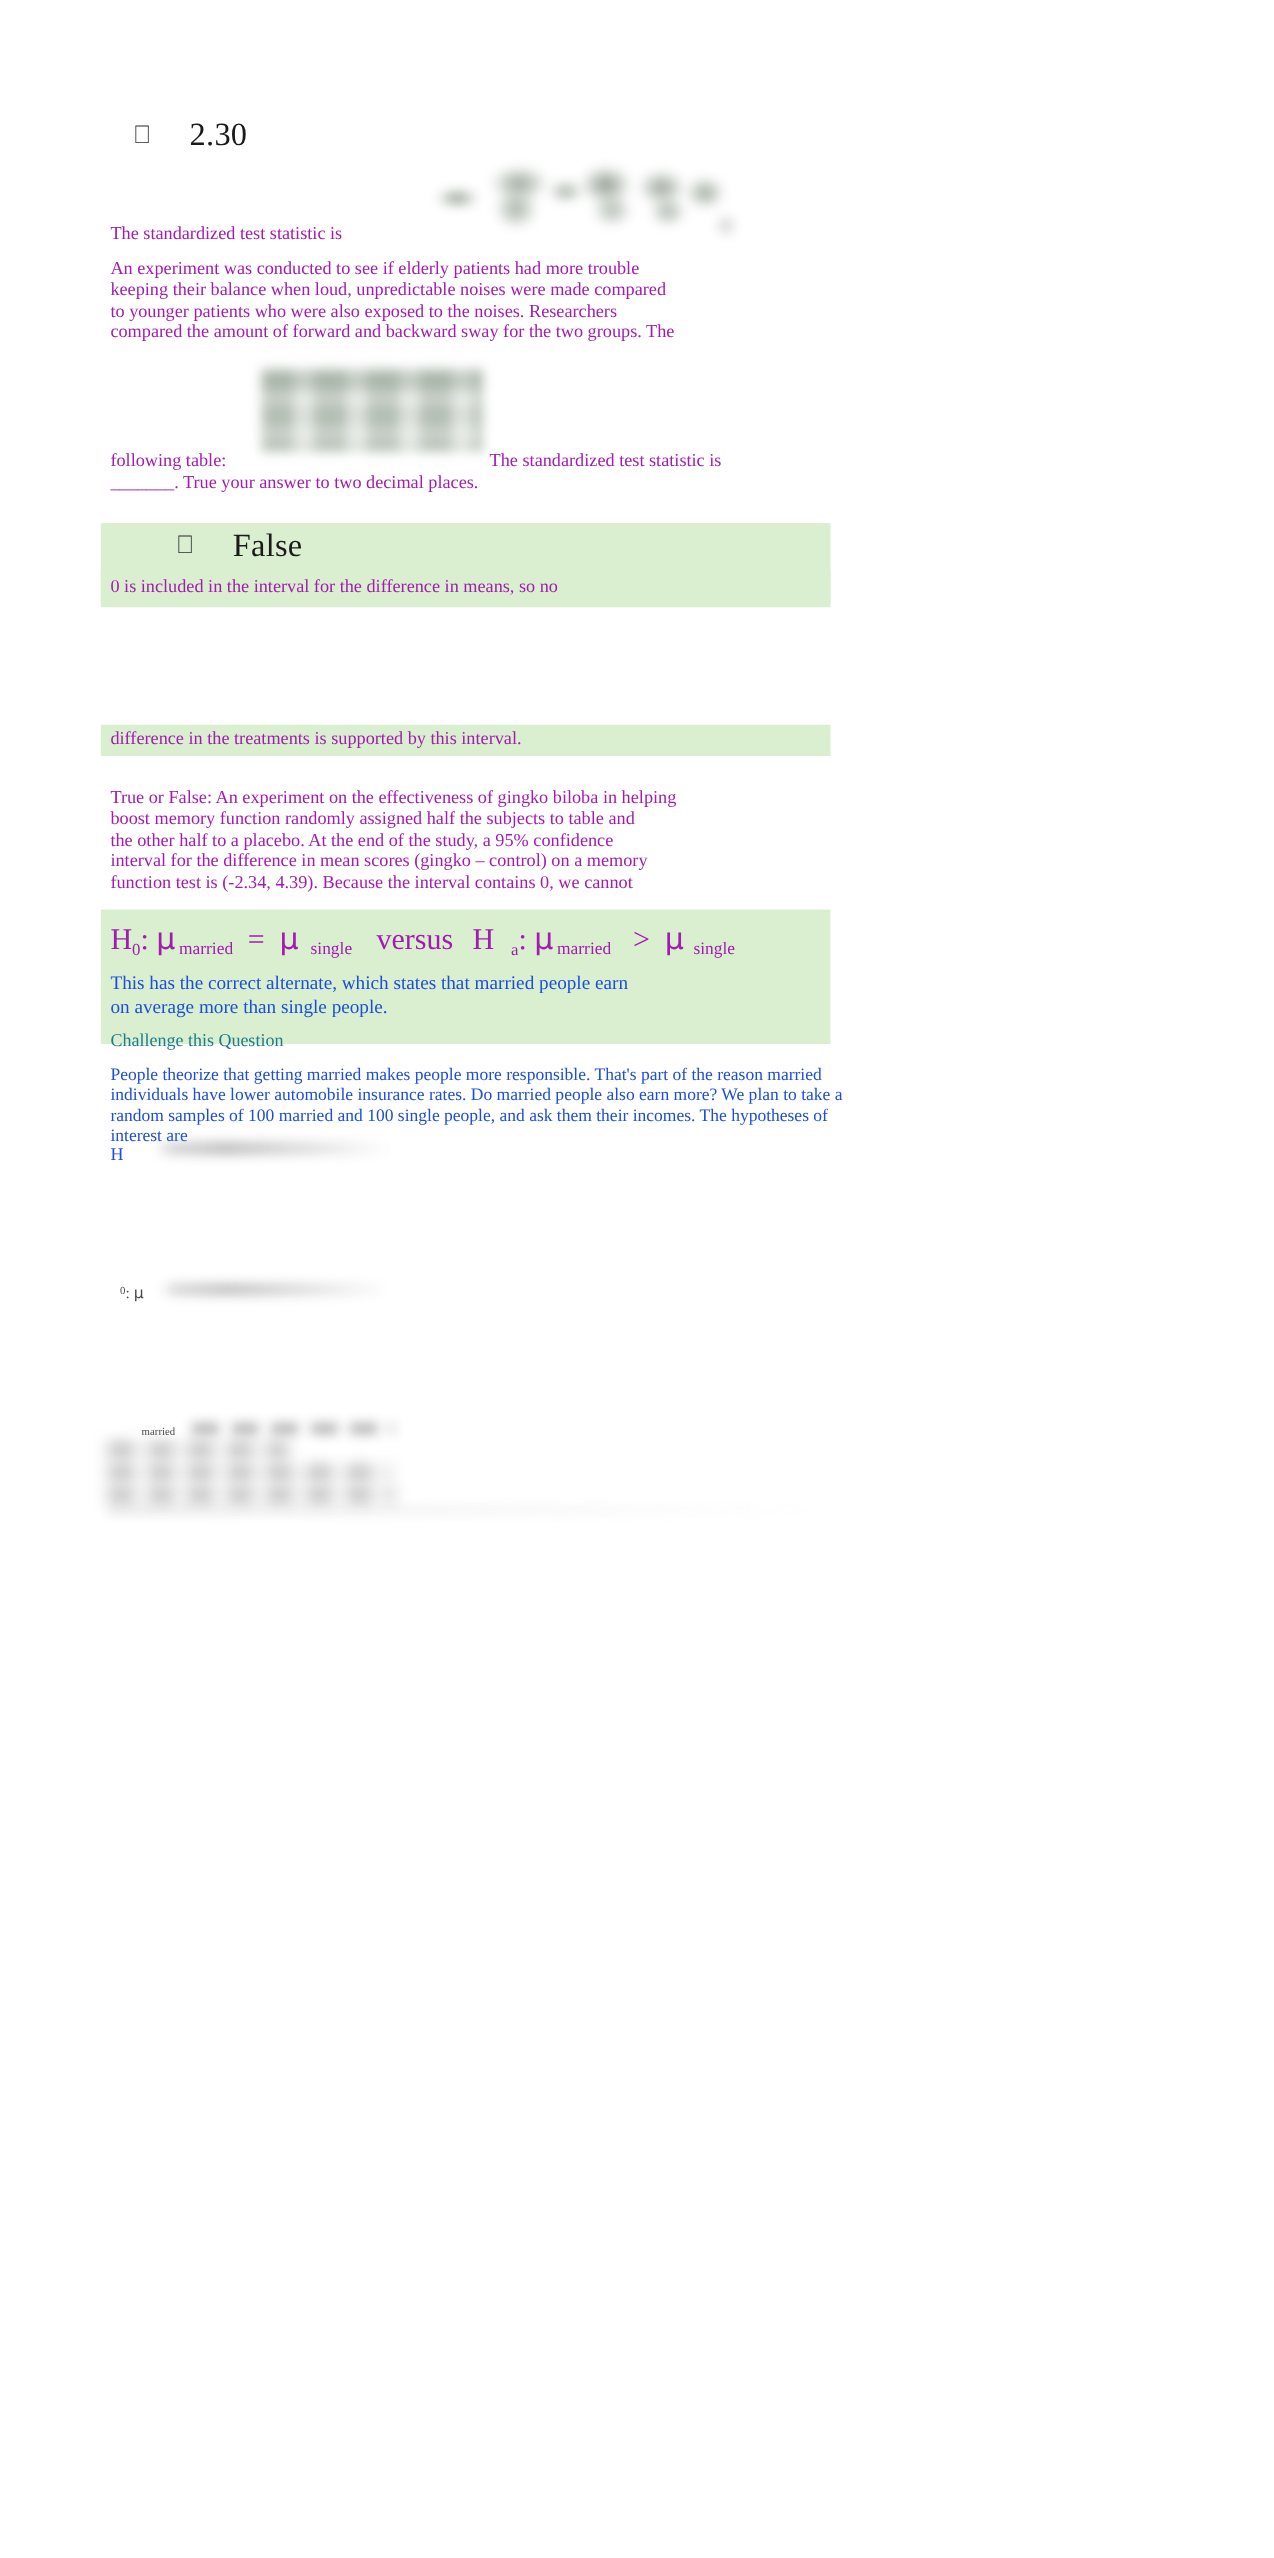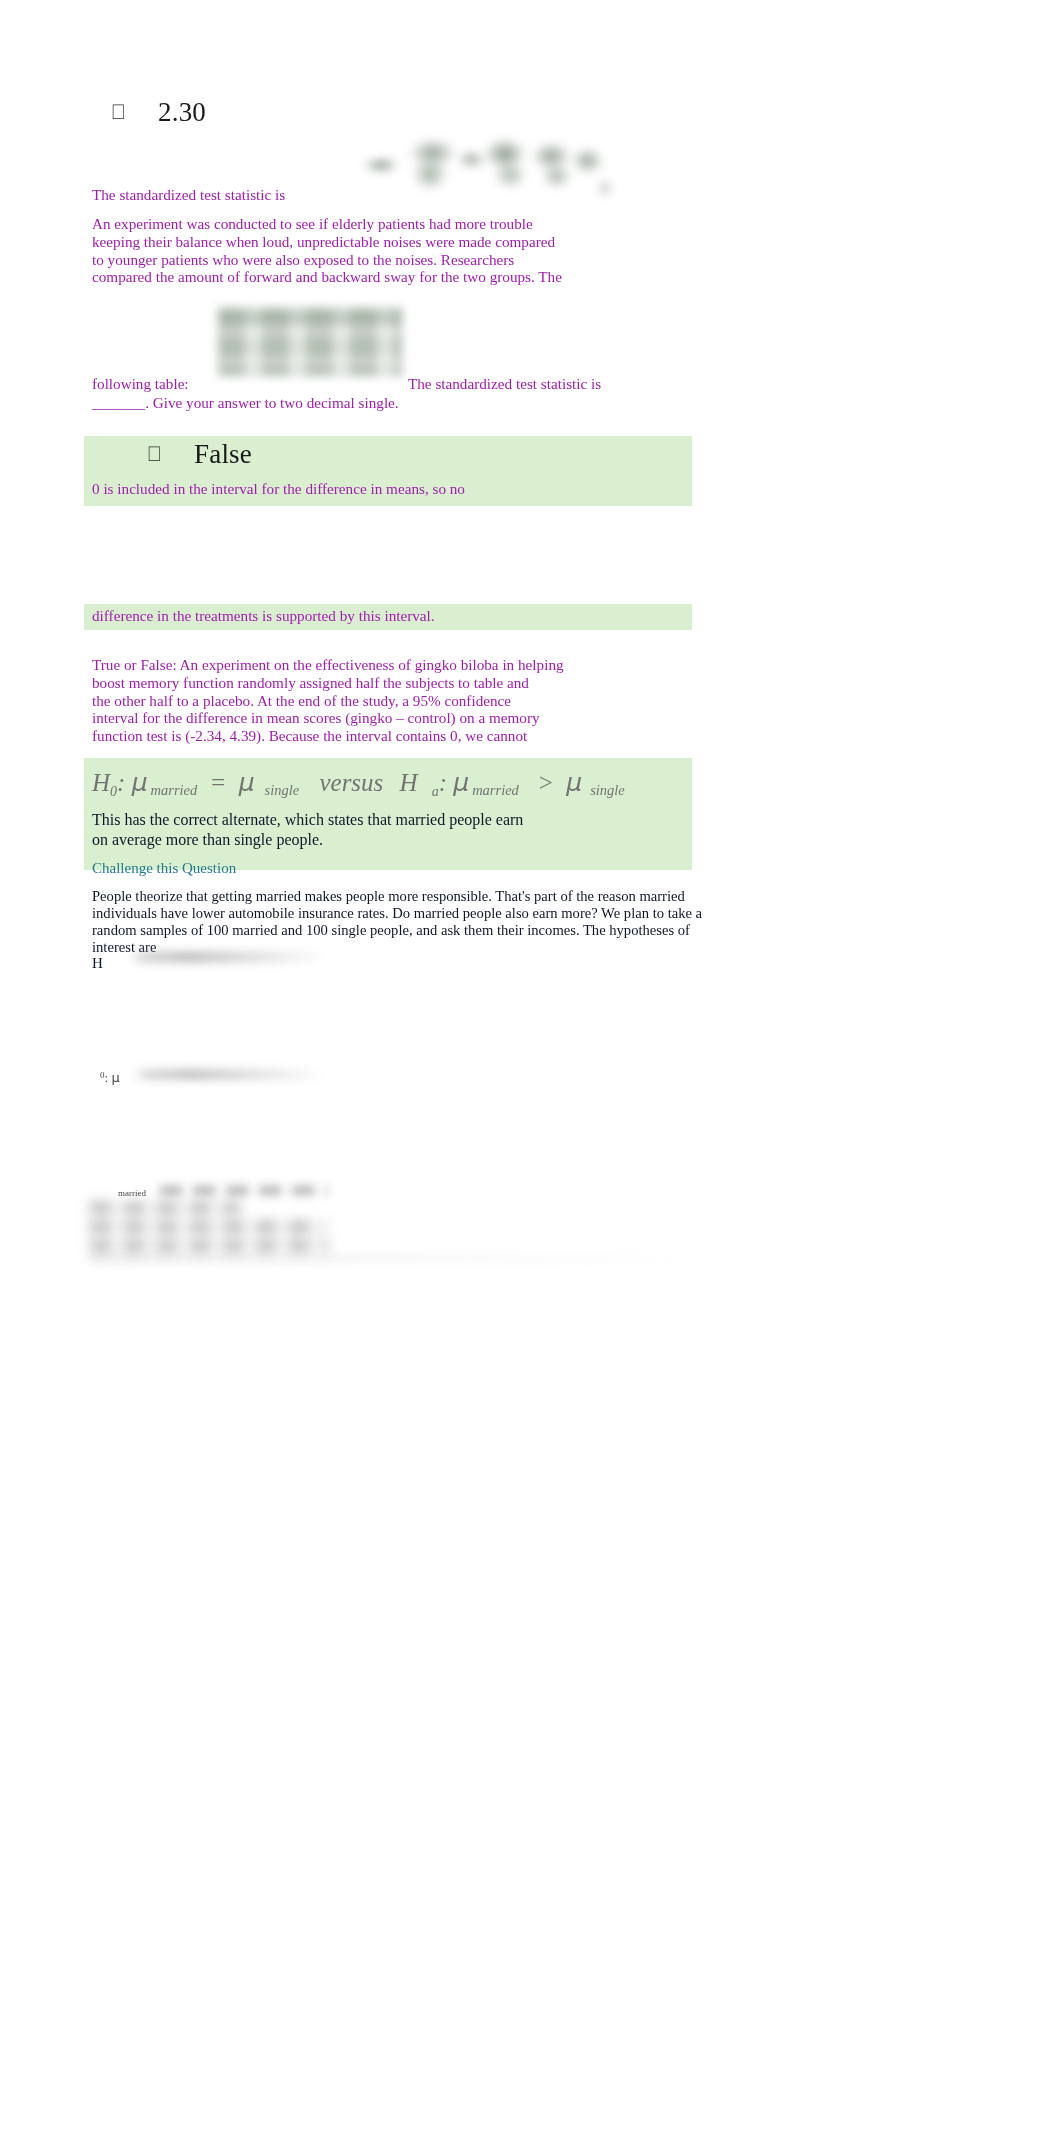--- a/index.html
+++ b/index.html
@@ -41,21 +41,21 @@
 
   
   .para {
     font-size: 15.2px;
     line-height: 17.8px;
     color: #a21caf;
   }
   .para-dark {
     font-size: 15.2px;
     line-height: 17.4px;
-    color: #0f172a;
+    color: #1d4ed8;
   }
 
   
   .green-band {
     background: #d9efd0;
     background-image: linear-gradient(to right,
         rgba(217,239,208,0) 0px,
         rgba(217,239,208,1) 14px,
         rgba(217,239,208,1) calc(100% - 10px),
         rgba(217,239,208,0.55) 100%);
@@ -117,24 +117,23 @@
       repeating-linear-gradient(to right,
         rgba(110,110,110,0.55) 0px,
         rgba(110,110,110,0.55) 22px,
         rgba(255,255,255,0) 23px,
         rgba(255,255,255,0) 33px);
   }
 
   
   .hypo {
     font-size: 25px;
-    color: #737373;
+    color: #a21caf;
     white-space: nowrap;
     line-height: 1;
-    font-style: italic;
   }
   .hypo .sub {
     font-size: 14px;
     vertical-align: -5px;
   }
   .hypo .mu {
     font-family: "DejaVu Sans", sans-serif;
     font-size: 25px;
   }
   .hypo .sub-txt {
@@ -171,21 +170,21 @@
   <div class="nowrap">An experiment was conducted to see if elderly patients had more trouble</div>
   <div class="nowrap">keeping their balance when loud, unpredictable noises were made compared</div>
   <div class="nowrap">to younger patients who were also exposed to the noises. Researchers</div>
   <div class="nowrap">compared the amount of forward and backward sway for the two groups. The</div>
 </div>
 
 <div class="abs blur-img table-blob" style="left:218px; top:308px; width:184px; height:68px;"></div>
 
 <div class="abs para" style="left:92px; top:375px;">following table:</div>
 <div class="abs para" style="left:408px; top:375px;">The standardized test statistic is</div>
-<div class="abs para" style="left:92px; top:394px;">_______. Give your answer to two decimal single.</div>
+<div class="abs para" style="left:92px; top:394px;">_______. True your answer to two decimal places.</div>
 
 <div class="abs green-band" style="left:84px; top:436px; width:608px; height:66px;"></div>
 <div class="abs answer-head" style="left:112px; top:440px;padding-left:36px;">
   <span class="box-glyph">⎕</span><span class="head-value">False</span>
 </div>
 
 <div class="abs green-band" style="left:84px; top:476px; width:608px; height:30px;"></div>
 <div class="abs para nowrap" style="left:92px; top:480px;">0 is included in the interval for the difference in means, so no</div>
 
 <div class="abs green-band" style="left:84px; top:604px; width:608px; height:26px;"></div>

